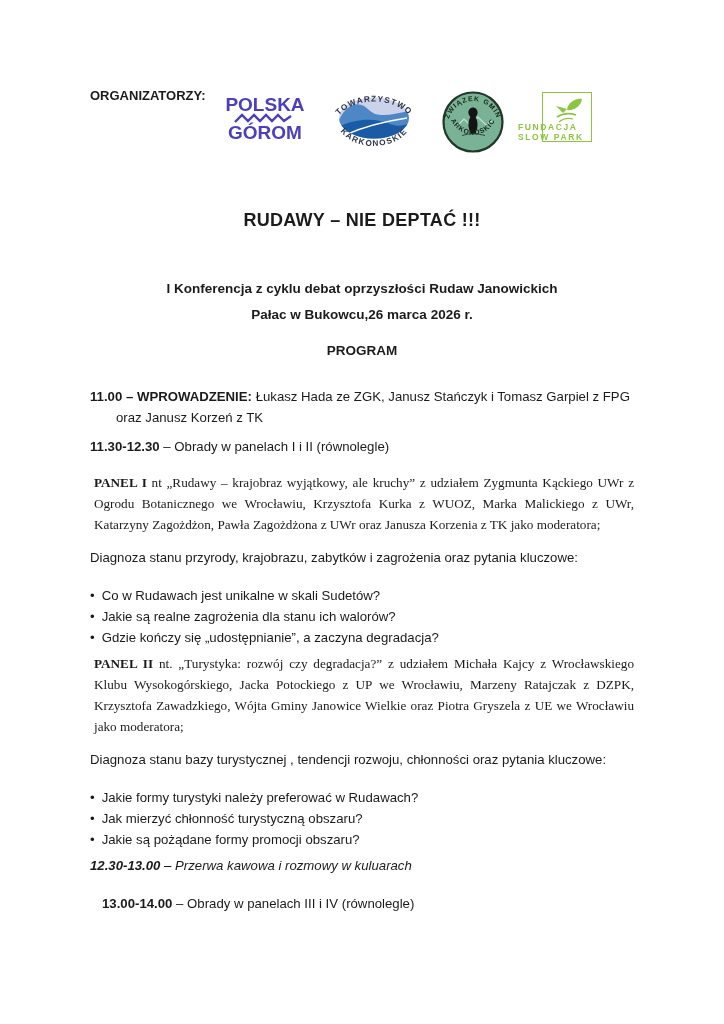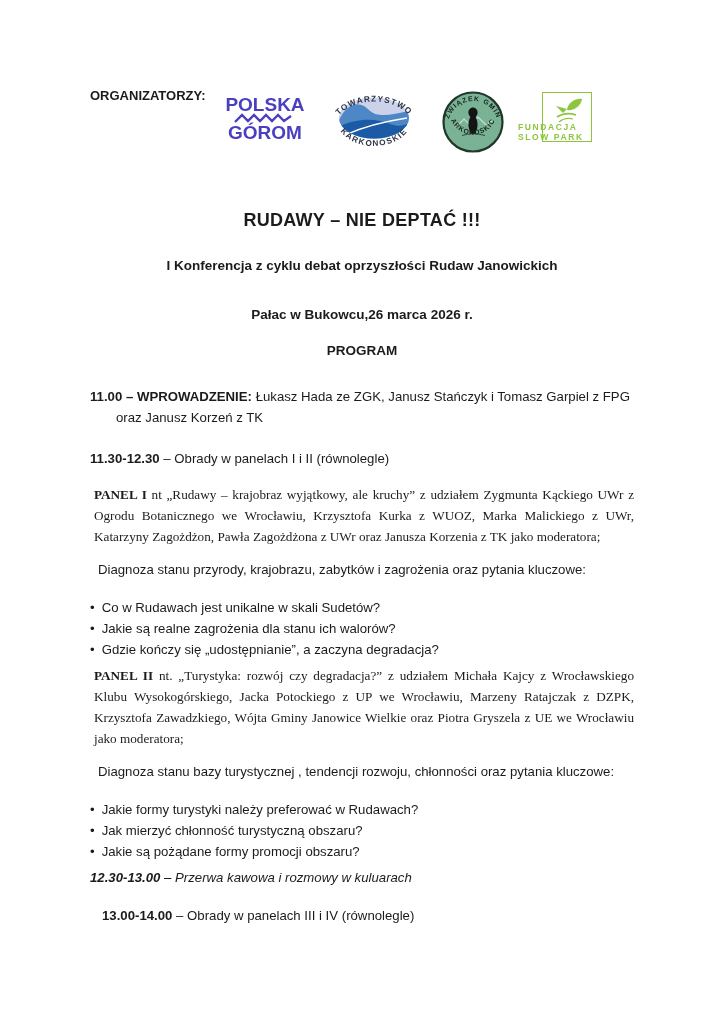--- a/index.html
+++ b/index.html
@@ -15,32 +15,32 @@
   .logo-fsp{left:518px;top:88px;width:78px;height:62px;}
   .fsp-square{position:absolute;left:24px;top:4px;width:50px;height:50px;border:1.5px solid #8cc63f;box-sizing:border-box;}
   .fsp-glyph{position:absolute;left:8px;top:4px;}
   .fsp-text{position:absolute;left:0;top:34px;color:#8cc63f;font-weight:bold;font-size:8.5px;
             letter-spacing:1.6px;line-height:10px;white-space:nowrap;}
 
   
   .title{position:absolute;left:0;right:0;top:210px;margin:0;text-align:center;
          font-size:18px;font-weight:bold;letter-spacing:.3px;}
   .c-line{position:absolute;left:0;right:0;text-align:center;font-size:13.5px;font-weight:bold;}
-  .subtitle{top:258px;}
+  .subtitle{top:281px;}
   .venue{top:307px;}
   .program-heading{top:343px;}
 
   
   .body{position:absolute;left:90px;top:386px;width:548px;font-size:13.2px;line-height:21px;}
   .b{font-weight:bold;}
   p{margin:0;}
-  .entry-intro{margin:0 0 20px;padding-left:26px;text-indent:-26px;}
+  .entry-intro{margin:0 0 8px;padding-left:26px;text-indent:-26px;}
   .entry-session1{margin:0 0 15px;}
   .para{margin:0 4px 12px;text-align:justify;font-family:Liberation Serif, serif;}
-  .diag{margin:8px;}
+  .diag{margin:0;}
   .qlist{margin:17px 0 5px;}
   .q .bullet{margin-right:7px;}
   .entry-break{margin:4px 0 17px;font-style:italic;}
   .entry-session2{margin:12px;}
 
   svg text{font-family:"Liberation Sans",sans-serif;}
 </style>
 </head>
 <body>
 

